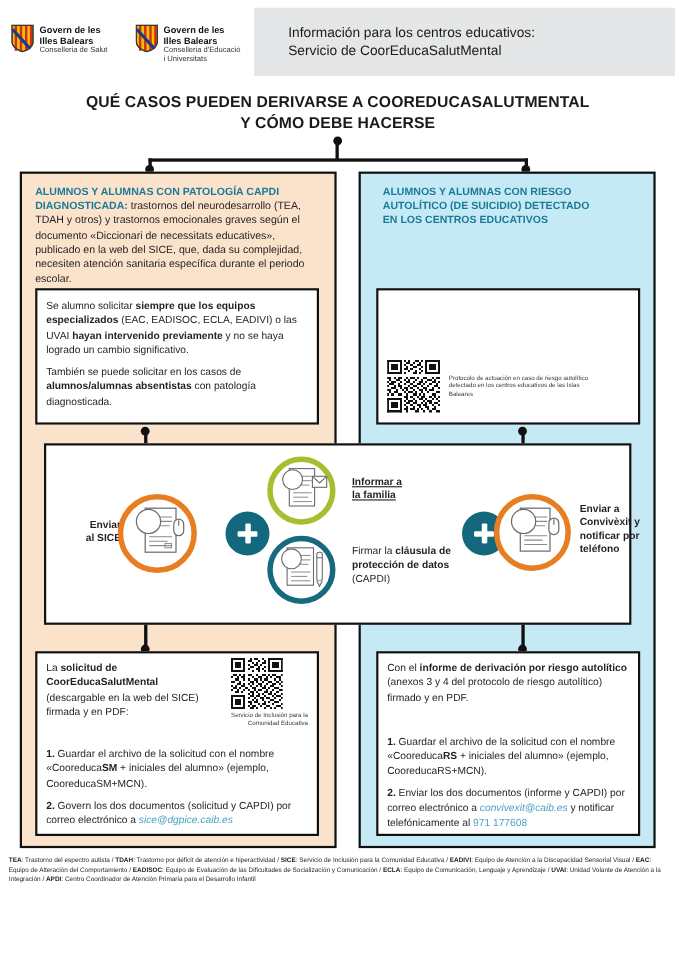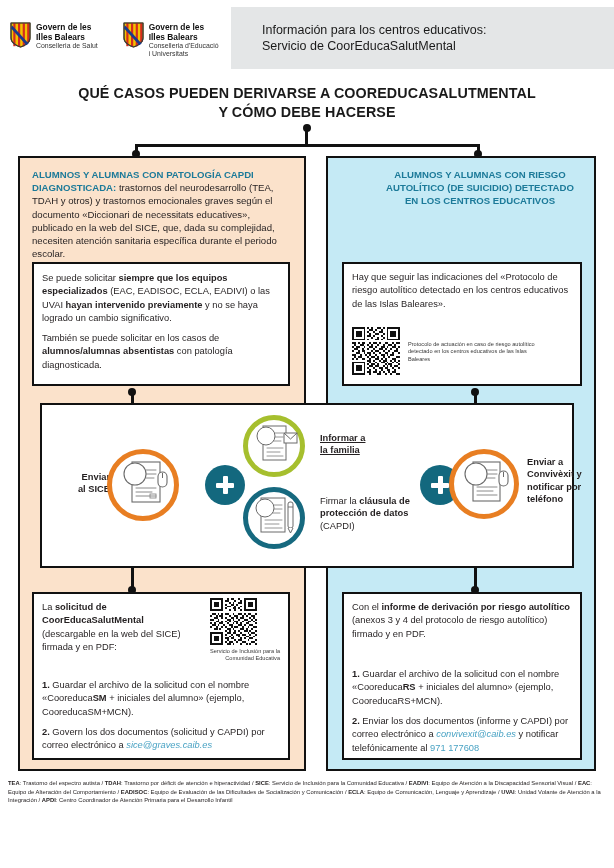--- a/index.html
+++ b/index.html
@@ -132,36 +132,35 @@
   </div>
 
   <div class="col col-l"></div>
 
   <div class="col-head" style="position:absolute;left:32px;top:168px;width:258px;">
     <span>ALUMNOS Y ALUMNAS CON PATOLOGÍA CAPDI DIAGNOSTICADA:</span><span class="norm"> trastornos del neurodesarrollo (TEA, TDAH y otros) y trastornos emocionales graves según el documento «Diccionari de necessitats educatives», publicado en la web del SICE, que, dada su complejidad, necesiten atención sanitaria específica durante el periodo escolar.</span>
   </div>
 
   <div class="whitebox" style="left:32px;top:262px;width:258px;height:124px;"></div>
   <div class="bodytx" style="position:absolute;left:42px;top:272px;width:240px;">
-    <span>Se puede solicitar </span><b>siempre que los equipos especializados</b><span> (EAC, EADISOC, ECLA, EADIVI) o las UVAI </span><b>hayan intervenido previamente</b><span> y no se haya logrado un cambio significativo.</span>
+    <span>Se alumno solicitar </span><b>siempre que los equipos especializados</b><span> (EAC, EADISOC, ECLA, EADIVI) o las UVAI </span><b>hayan intervenido previamente</b><span> y no se haya logrado un cambio significativo.</span>
   </div>
   <div class="bodytx" style="position:absolute;left:42px;top:332px;width:240px;">
     <span>También se puede solicitar en los casos de </span><b>alumnos/alumnas absentistas</b><span> con patología diagnosticada.</span>
   </div>
 
   <div class="col col-r"></div>
 
-  <div class="col-head" style="position:absolute;left:359px;top:168px;width:242px;text-align:center;">
+  <div class="col-head" style="position:absolute;left:348px;top:168px;width:242px;">
     <div>ALUMNOS Y ALUMNAS CON RIESGO</div>
     <div>AUTOLÍTICO (DE SUICIDIO) DETECTADO</div>
     <div>EN LOS CENTROS EDUCATIVOS</div>
   </div>
 
   <div class="whitebox" style="left:342px;top:262px;width:240px;height:124px;"></div>
-  <div class="bodytx" style="position:absolute;left:352px;top:271px;width:222px;">Hay que seguir las indicaciones del «Protocolo de riesgo autolítico detectado en los centros educativos de las Islas Baleares».</div>
 
   <svg class="qr" style="position:absolute;left:352px;top:327px;" width="48" height="48" viewBox="0 0 25 25" shape-rendering="crispEdges">
     <rect width="25" height="25" fill="#fff"></rect>
     <g fill="#111">
       <rect x="0" y="0" width="7" height="1"></rect>
         <rect x="0" y="0" width="1" height="7"></rect>
         <rect x="6" y="0" width="1" height="7"></rect>
         <rect x="0" y="6" width="7" height="1"></rect>
         <rect x="2" y="2" width="3" height="3"></rect>
       <rect x="18" y="0" width="7" height="1"></rect>
@@ -594,21 +593,21 @@
         <rect x="21" y="24" width="1" height="1"></rect>
         <rect x="24" y="24" width="1" height="1"></rect>
     </g>
   </svg>
   <div class="qrcap" style="position:absolute;left:195px;top:648px;width:85px;text-align:right;">Servicio de Inclusión para la Comunidad Educativa</div>
 
   <div class="bodytx" style="position:absolute;left:42px;top:679px;width:240px;">
     <b>1.</b><span> Guardar el archivo de la solicitud con el nombre «Cooreduca</span><b>SM</b><span> + iniciales del alumno» (ejemplo, CooreducaSM+MCN).</span>
   </div>
   <div class="bodytx" style="position:absolute;left:42px;top:726px;width:240px;">
-    <b>2.</b><span> Govern los dos documentos (solicitud y CAPDI) por correo electrónico a </span><span class="mail">sice@graves.caib.es</span>
+    <b>2.</b><span> Govern los dos documentos (solicitud y CAPDI) por correo electrónico a </span><span class="mail">sice@dgpice.caib.es</span>
   </div>
 
   <div class="whitebox" style="left:342px;top:592px;width:240px;height:168px;"></div>
   <div class="bodytx" style="position:absolute;left:352px;top:601px;width:224px;">
     <span>Con el </span><b>informe de derivación por riesgo autolítico</b><span> (anexos 3 y 4 del protocolo de riesgo autolítico) firmado y en PDF.</span>
   </div>
   <div class="bodytx" style="position:absolute;left:352px;top:668px;width:224px;">
     <b>1.</b><span> Guardar el archivo de la solicitud con el nombre «Cooreduca</span><b>RS</b><span> + iniciales del alumno» (ejemplo, CooreducaRS+MCN).</span>
   </div>
   <div class="bodytx" style="position:absolute;left:352px;top:715px;width:224px;">

